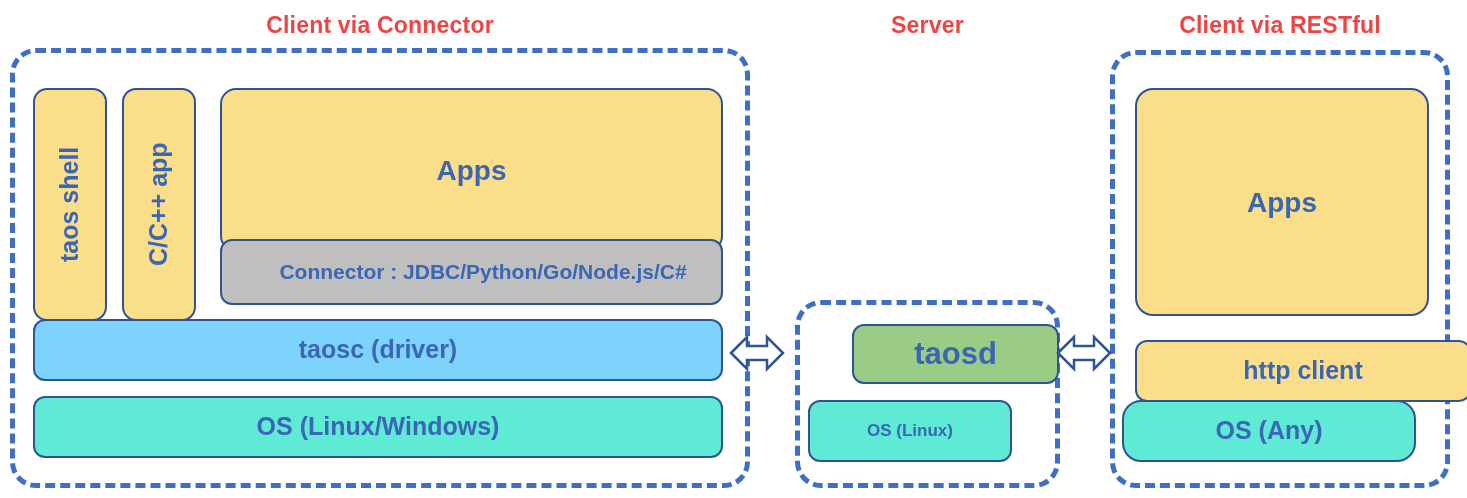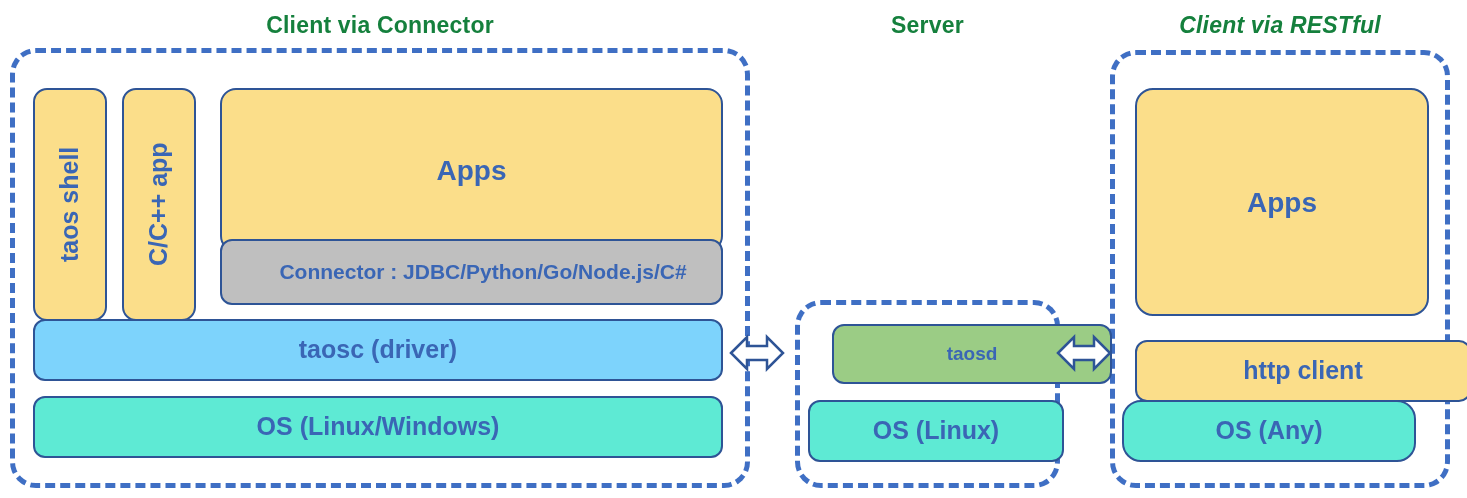--- a/index.html
+++ b/index.html
@@ -13,28 +13,28 @@
     font-family: "Liberation Sans", sans-serif;
     position: relative;
     overflow: hidden;
   }
 
   
   .panel-title {
     position: absolute;
     font-weight: bold;
     font-size: 23px;
-    color: #15803d;
+    color: #ef4444;
     text-align: center;
     white-space: nowrap;
     letter-spacing: 0.2px;
   }
   #title-connector { left: 10px;   top: 12px; width: 740px; }
   #title-server    { left: 795px;  top: 12px; width: 265px; }
-  #title-restful   { left: 1110px; top: 12px; width: 340px; font-style: italic; }
+  #title-restful   { left: 1110px; top: 12px; width: 340px; }
 
   
   .group {
     position: absolute;
     border: 5px dashed #3F6FC4;
     border-radius: 26px;
     box-sizing: border-box;
     background: transparent;
   }
   #group-connector { left: 10px;   top: 48px;  width: 740px; height: 440px; }
@@ -69,22 +69,22 @@
 
   
   #blk-taos-shell { left: 33px;  top: 72px;  width: 74px;  height: 233px; font-size: 25px; }
   #blk-cpp-app    { left: 122px; top: 72px;  width: 74px;  height: 233px; font-size: 25px; }
   #blk-apps-left  { left: 220px; top: 72px;  width: 503px; height: 164px; font-size: 28px; border-radius: 16px; }
   #blk-connector  { left: 220px; top: 239px; width: 503px; height: 66px;  font-size: 21px; }
   #blk-taosc      { left: 33px;  top: 319px; width: 690px; height: 62px;  font-size: 25px; }
   #blk-os-left    { left: 33px;  top: 396px; width: 690px; height: 62px;  font-size: 25px; }
 
   
-  #blk-taosd      { left: 832px; top: 324px; width: 280px; height: 60px; font-size: 19px; }
-  #blk-os-server  { left: 808px; top: 400px; width: 256px; height: 62px; font-size: 25px; }
+  #blk-taosd      { left: 852px; top: 324px; width: 207px; height: 60px; font-size: 31px; }
+  #blk-os-server  { left: 808px; top: 400px; width: 204px; height: 62px; font-size: 17px; }
 
   
   #blk-apps-rest  { left: 1135px; top: 72px;  width: 294px; height: 228px; font-size: 28px; border-radius: 18px; }
   #blk-http       { left: 1135px; top: 324px; width: 336px; height: 62px;  font-size: 25px; }
   #blk-os-right   { left: 1122px; top: 400px; width: 294px; height: 62px;  font-size: 25px; border-radius: 19px; }
 
   
   .arrow {
     position: absolute;
     width: 56px;

